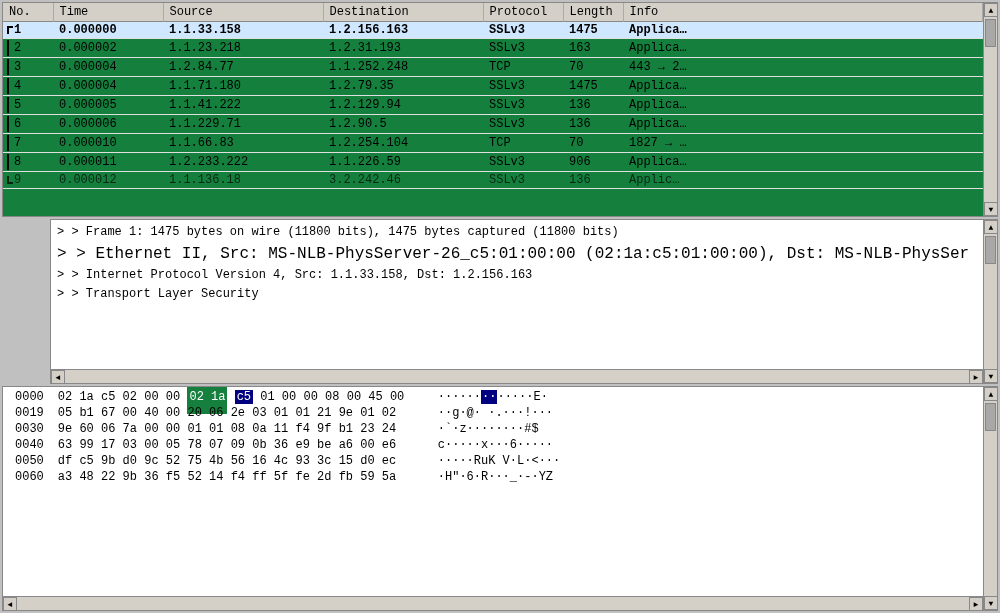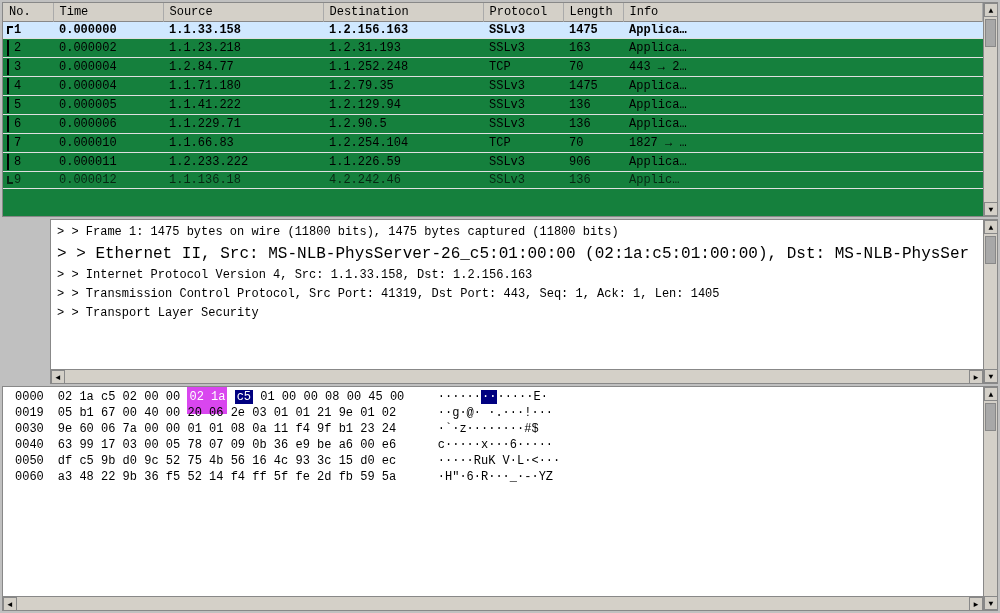--- a/index.html
+++ b/index.html
@@ -277,42 +277,41 @@
             <td>1.2.233.222</td>
             <td>1.1.226.59</td>
             <td>SSLv3</td>
             <td>906</td>
             <td>Applica…</td>
           </tr>
           <tr style="opacity: 0.7;">
             <td style="white-space: nowrap; padding-left: 4px;"><span style="display:inline-block;border-left:2px solid #000;border-bottom:2px solid #000;width:6px;height:8px;vertical-align:middle;margin-right:1px;"></span>9</td>
             <td>0.000012</td>
             <td>1.1.136.18</td>
-            <td>4.2.242.46</td>
+            <td>3.2.242.46</td>
             <td>SSLv3</td>
             <td>136</td>
             <td>Applic…</td>
           </tr>
         </tbody>
     </table>
     <div class="side-scrollbar">
       <div class="sb-arrow">▲</div>
       <div class="sb-track">
         <div class="sb-thumb"></div>
       </div>
       <div class="sb-arrow">▼</div>
     </div>
   </div>
 
   <div class="detail-panel panel-with-scroll" style="height:165px; border:1px solid #888; background:#fff; overflow:hidden; position:relative; padding:3px 6px 16px 6px;">
     <div id="detail-lines-container">
         <div class="detail-line" style="line-height: 1.55; font-size: 12px; white-space: nowrap; overflow: hidden;">&gt; Frame 1: 1475 bytes on wire (11800 bits), 1475 bytes captured (11800 bits)</div>
         <div class="detail-line" style="line-height: 1.55; font-size: 16px; white-space: nowrap; overflow: hidden;">&gt; Ethernet II, Src: MS-NLB-PhysServer-26_c5:01:00:00 (02:1a:c5:01:00:00), Dst: MS-NLB-PhysSer</div>
         <div class="detail-line" style="line-height: 1.55; font-size: 12px; white-space: nowrap; overflow: hidden;">&gt; Internet Protocol Version 4, Src: 1.1.33.158, Dst: 1.2.156.163</div>
-        <div class="detail-line" style="line-height: 1.55; font-size: 12px; white-space: nowrap; overflow: hidden;">&gt; Transmission Control Protocol, Src Port: 41319, Dst Port: 443, Seq: 1, Ack: 1, Len: 1405</div>
         <div class="detail-line" style="line-height: 1.55; font-size: 12px; white-space: nowrap; overflow: hidden;">&gt; Transport Layer Security</div>
       </div>
 
     <div class="bottom-hscroll" style="position:absolute; bottom:0; left:0; right:14px;">
       <div class="hscroll-left-arrow" style="width:14px;height:14px;background:#d4d0c8;border:1px solid #888;display:flex;align-items:center;justify-content:center;font-size:8px;cursor:pointer;">◄</div>
       <div style="flex:1;background:#d4d0c8;"></div>
       <div class="hscroll-right-arrow" style="width:14px;height:14px;background:#d4d0c8;border:1px solid #888;display:flex;align-items:center;justify-content:center;font-size:8px;cursor:pointer;">►</div>
     </div>
     <div class="side-scrollbar">
       <div class="sb-arrow">▲</div>
@@ -321,21 +320,21 @@
       </div>
       <div class="sb-arrow">▼</div>
     </div>
   </div>
 
   <div class="hex-panel panel-with-scroll" style="flex:1; border:1px solid #888; background:#fff; overflow:hidden; position:relative; padding:2px 6px 16px 6px;">
     <table id="hex-table-el" class="hex-table" style="width:calc(100% - 14px);">
       <tbody id="hex-tbody">
           <tr>
             <td style="color: rgb(0, 0, 0); width: 42px; padding-right: 8px;">0000</td>
-            <td style="width: 380px; letter-spacing: 0px;">02 1a c5 02 00 00 <span style="background:#d946ef;color:#fff;padding:10px 2px;">02 1a</span>  <span style="background:#000080;color:#fff;padding:0 2px;">c5</span> 01 00 00 08 00 45 00</td>
+            <td style="width: 380px; letter-spacing: 0px;">02 1a c5 02 00 00 <span style="background:#15803d;color:#fff;padding:10px 2px;">02 1a</span>  <span style="background:#000080;color:#fff;padding:0 2px;">c5</span> 01 00 00 08 00 45 00</td>
             <td>······<span style="background:#000080;color:#fff;padding:0 1px;">··</span>·····E·</td>
           </tr>
           <tr>
             <td style="color: rgb(0, 0, 0); width: 42px; padding-right: 8px;">0019</td>
             <td style="width: 380px; letter-spacing: 0px;">05 b1 67 00 40 00 20 06  2e 03 01 01 21 9e 01 02</td>
             <td>··g·@·&nbsp;·.···!···</td>
           </tr>
           <tr>
             <td style="color: rgb(0, 0, 0); width: 42px; padding-right: 8px;">0030</td>
             <td style="width: 380px; letter-spacing: 0px;">9e 60 06 7a 00 00 01 01  08 0a 11 f4 9f b1 23 24</td>

